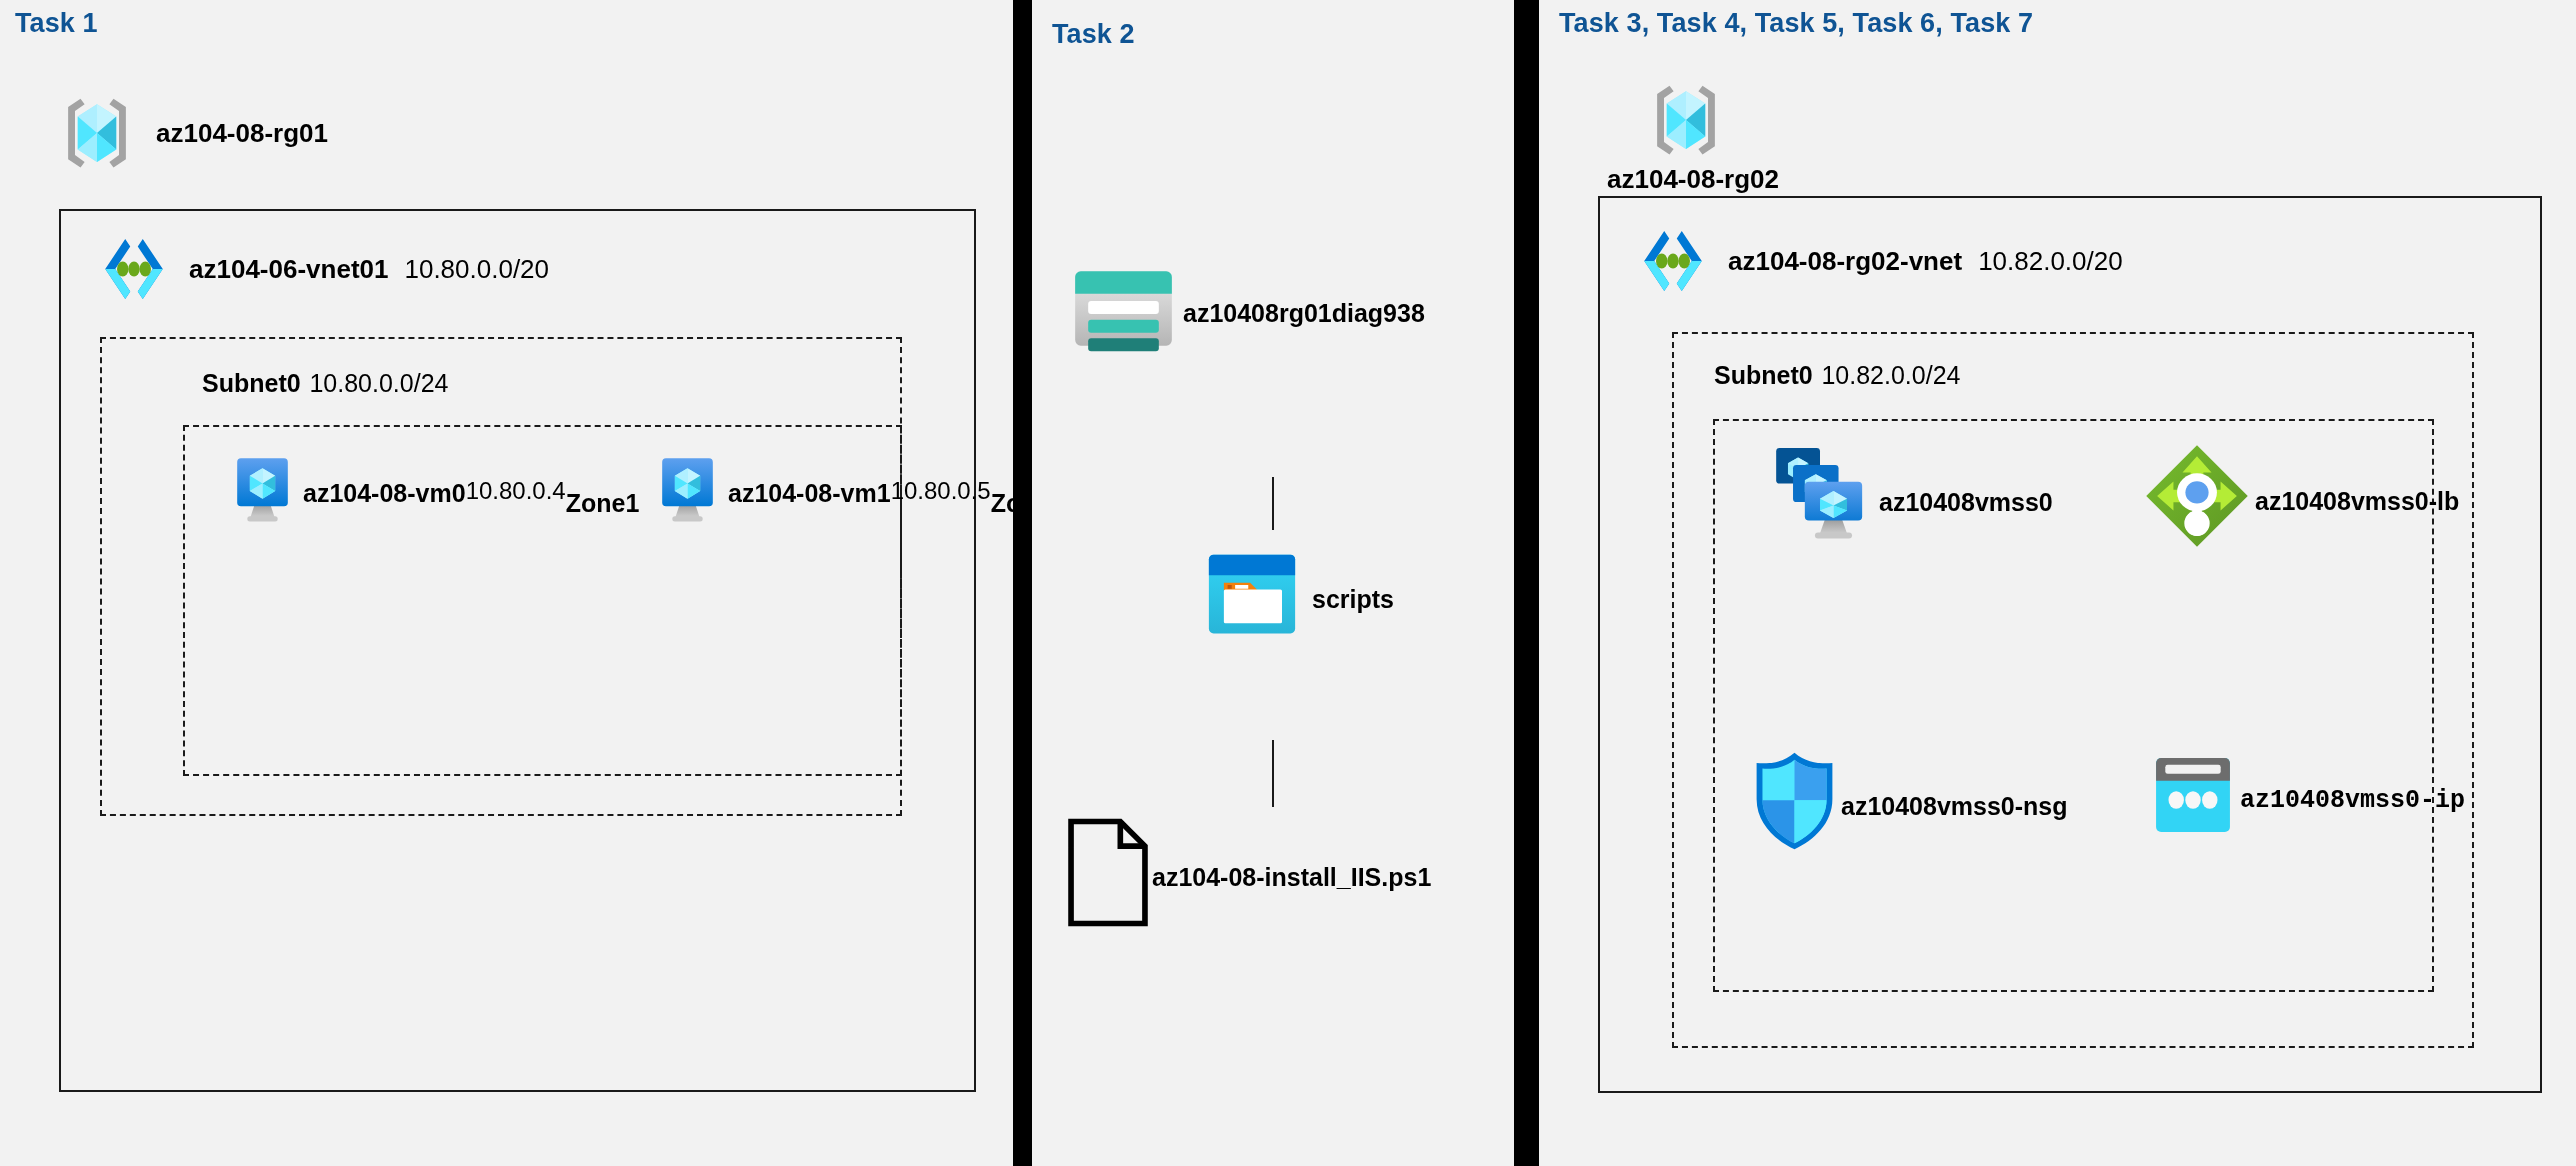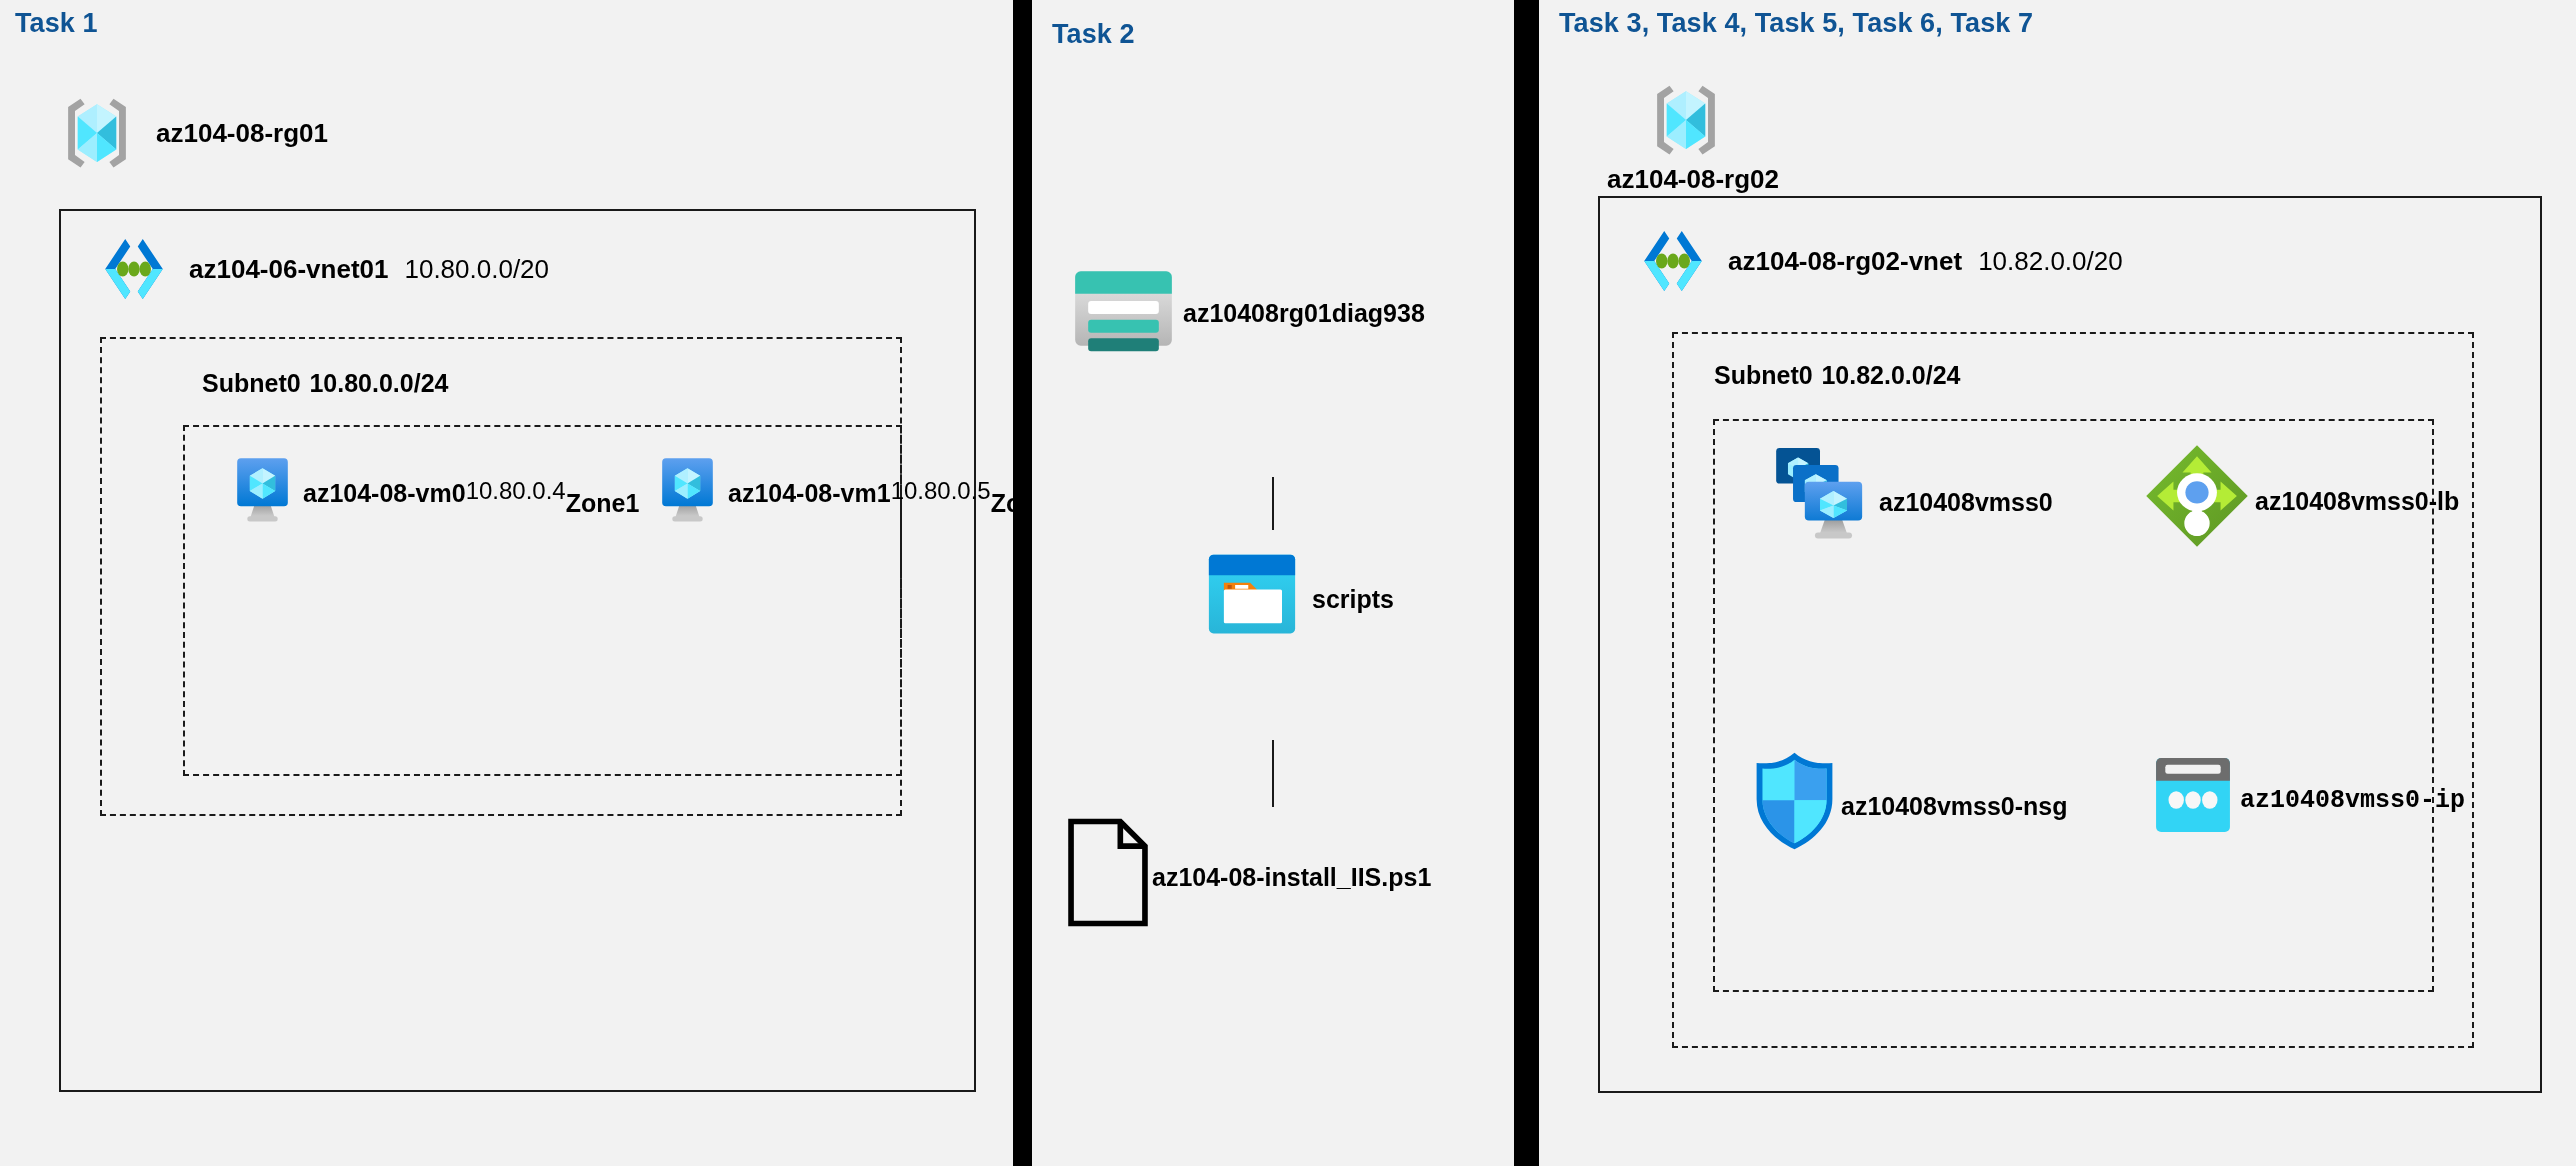--- a/index.html
+++ b/index.html
@@ -76,21 +76,21 @@
   .hdr .nm { font-weight: bold; }
   .hdr .cidr { font-weight: normal; margin-left: 16px; }
 
   .subnet-label {
     position: absolute;
     font-size: 25px;
     color: #000;
     white-space: nowrap;
   }
   .subnet-label .nm { font-weight: bold; }
-  .subnet-label .cidr { font-weight: bold; margin-left: 8.8px; }
+  .subnet-label .cidr { font-weight: normal; margin-left: 8.8px; }
 
   
   .node {
     position: absolute;
     display: flex;
     flex-direction: row;
     align-items: center;
     white-space: nowrap;
   }
   .node .ico-wrap { display: block; }

